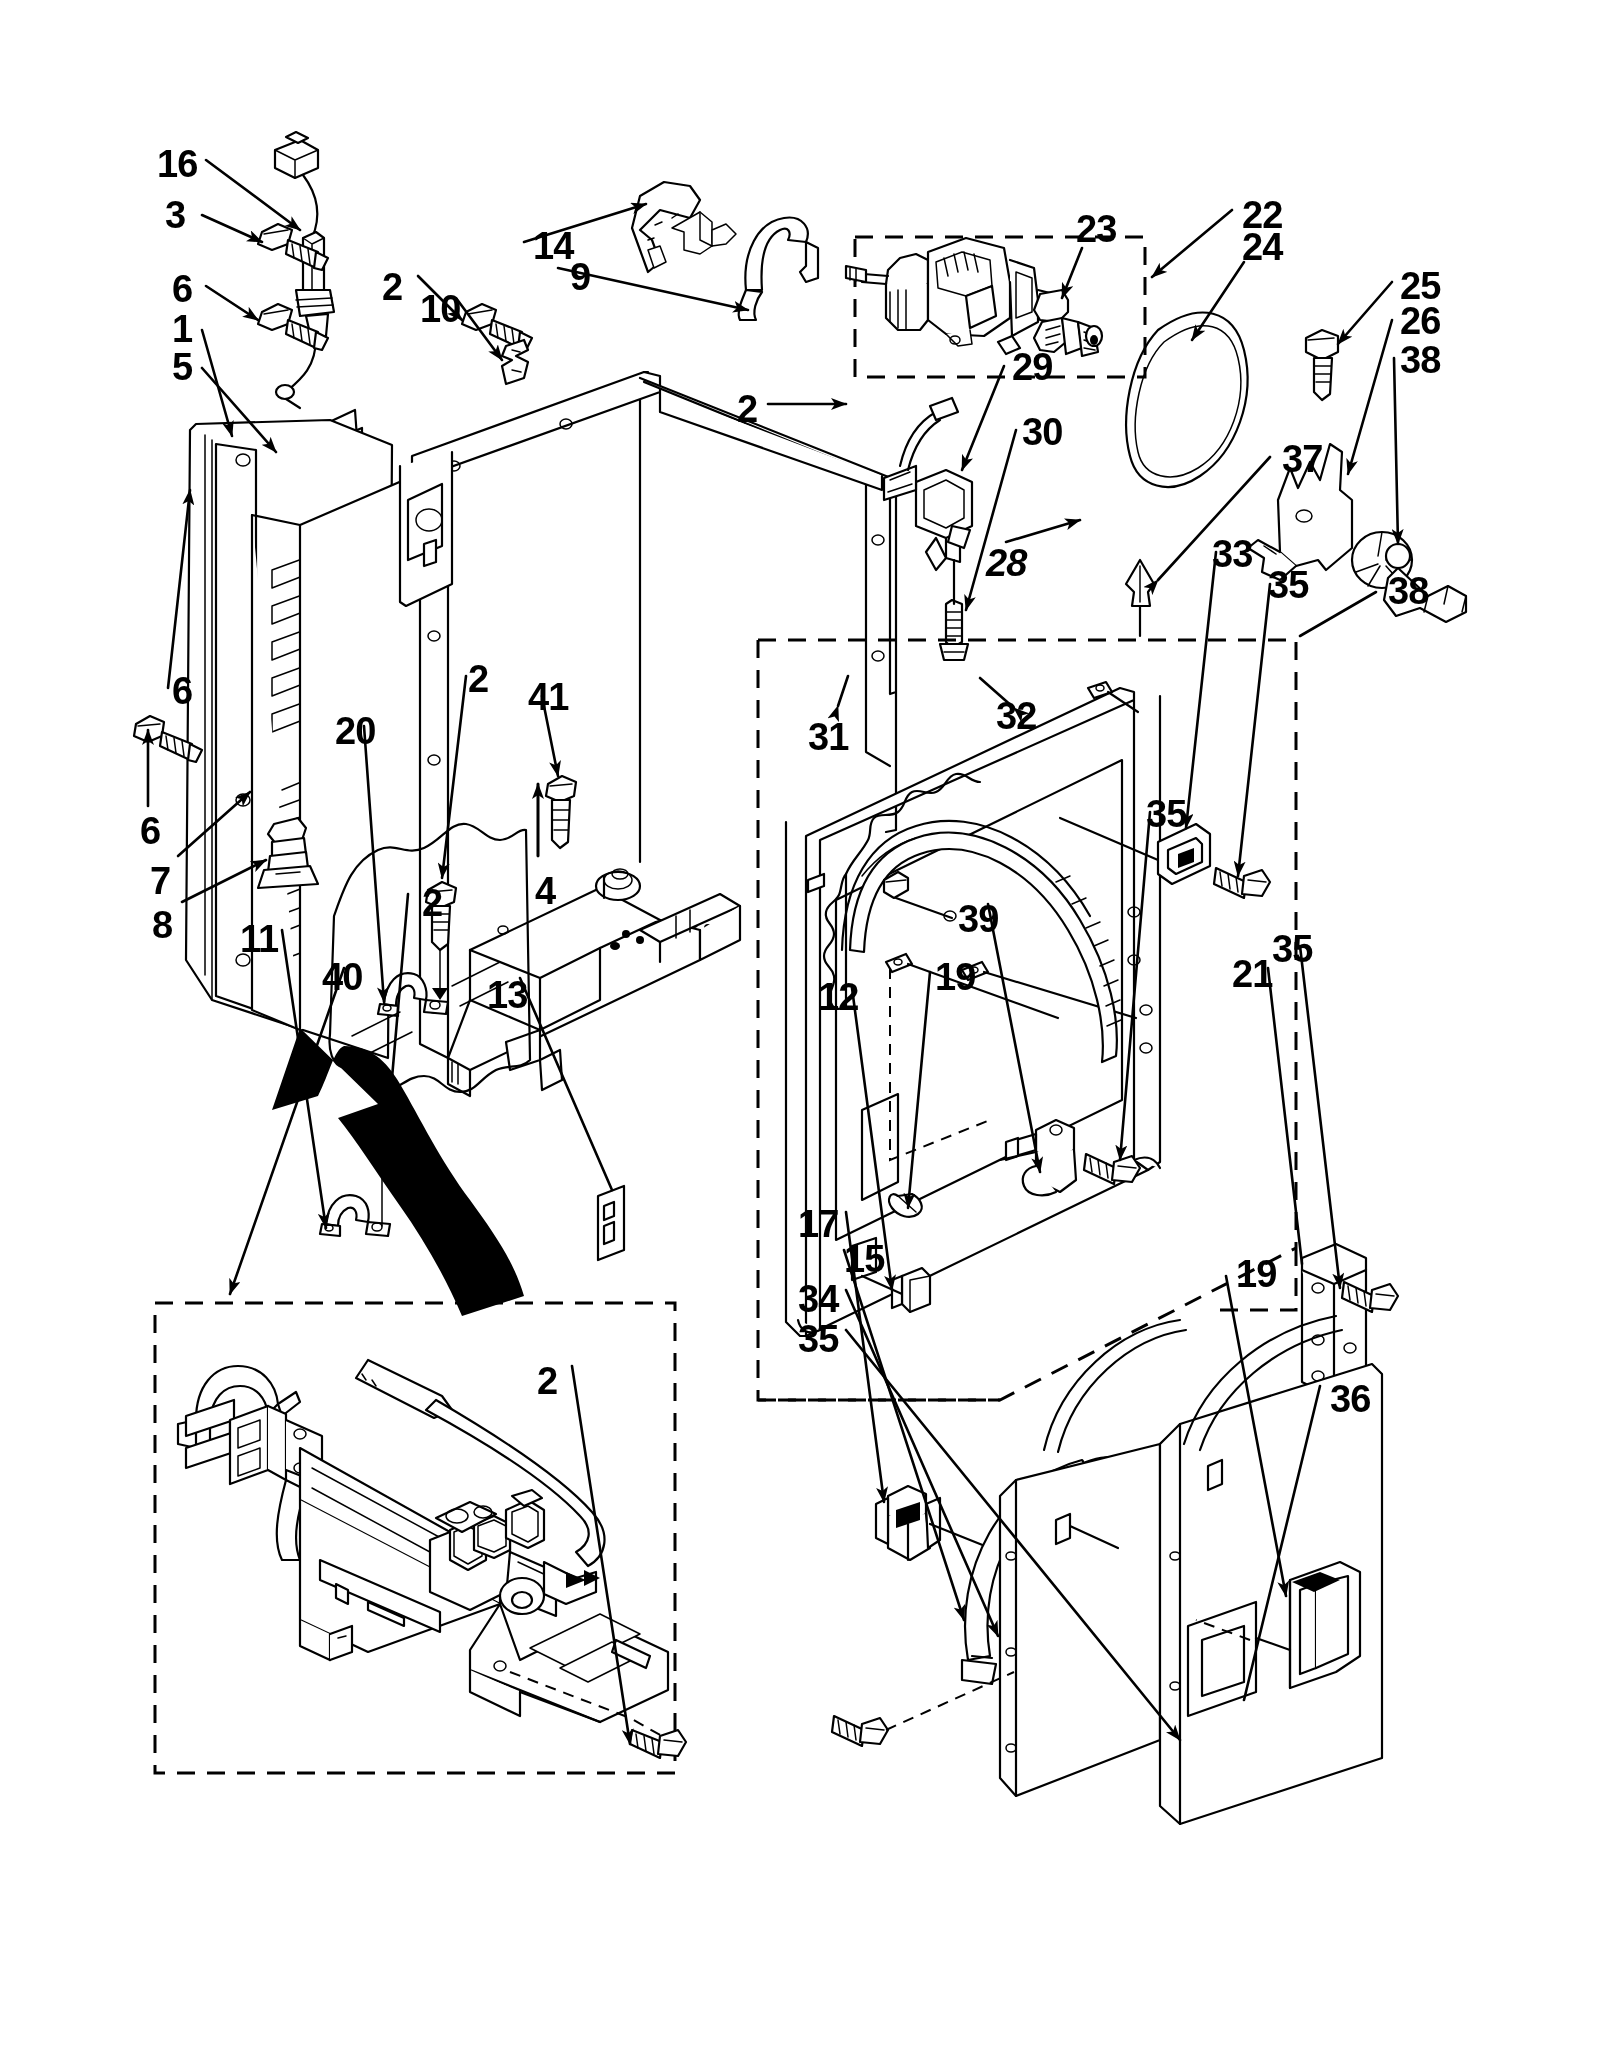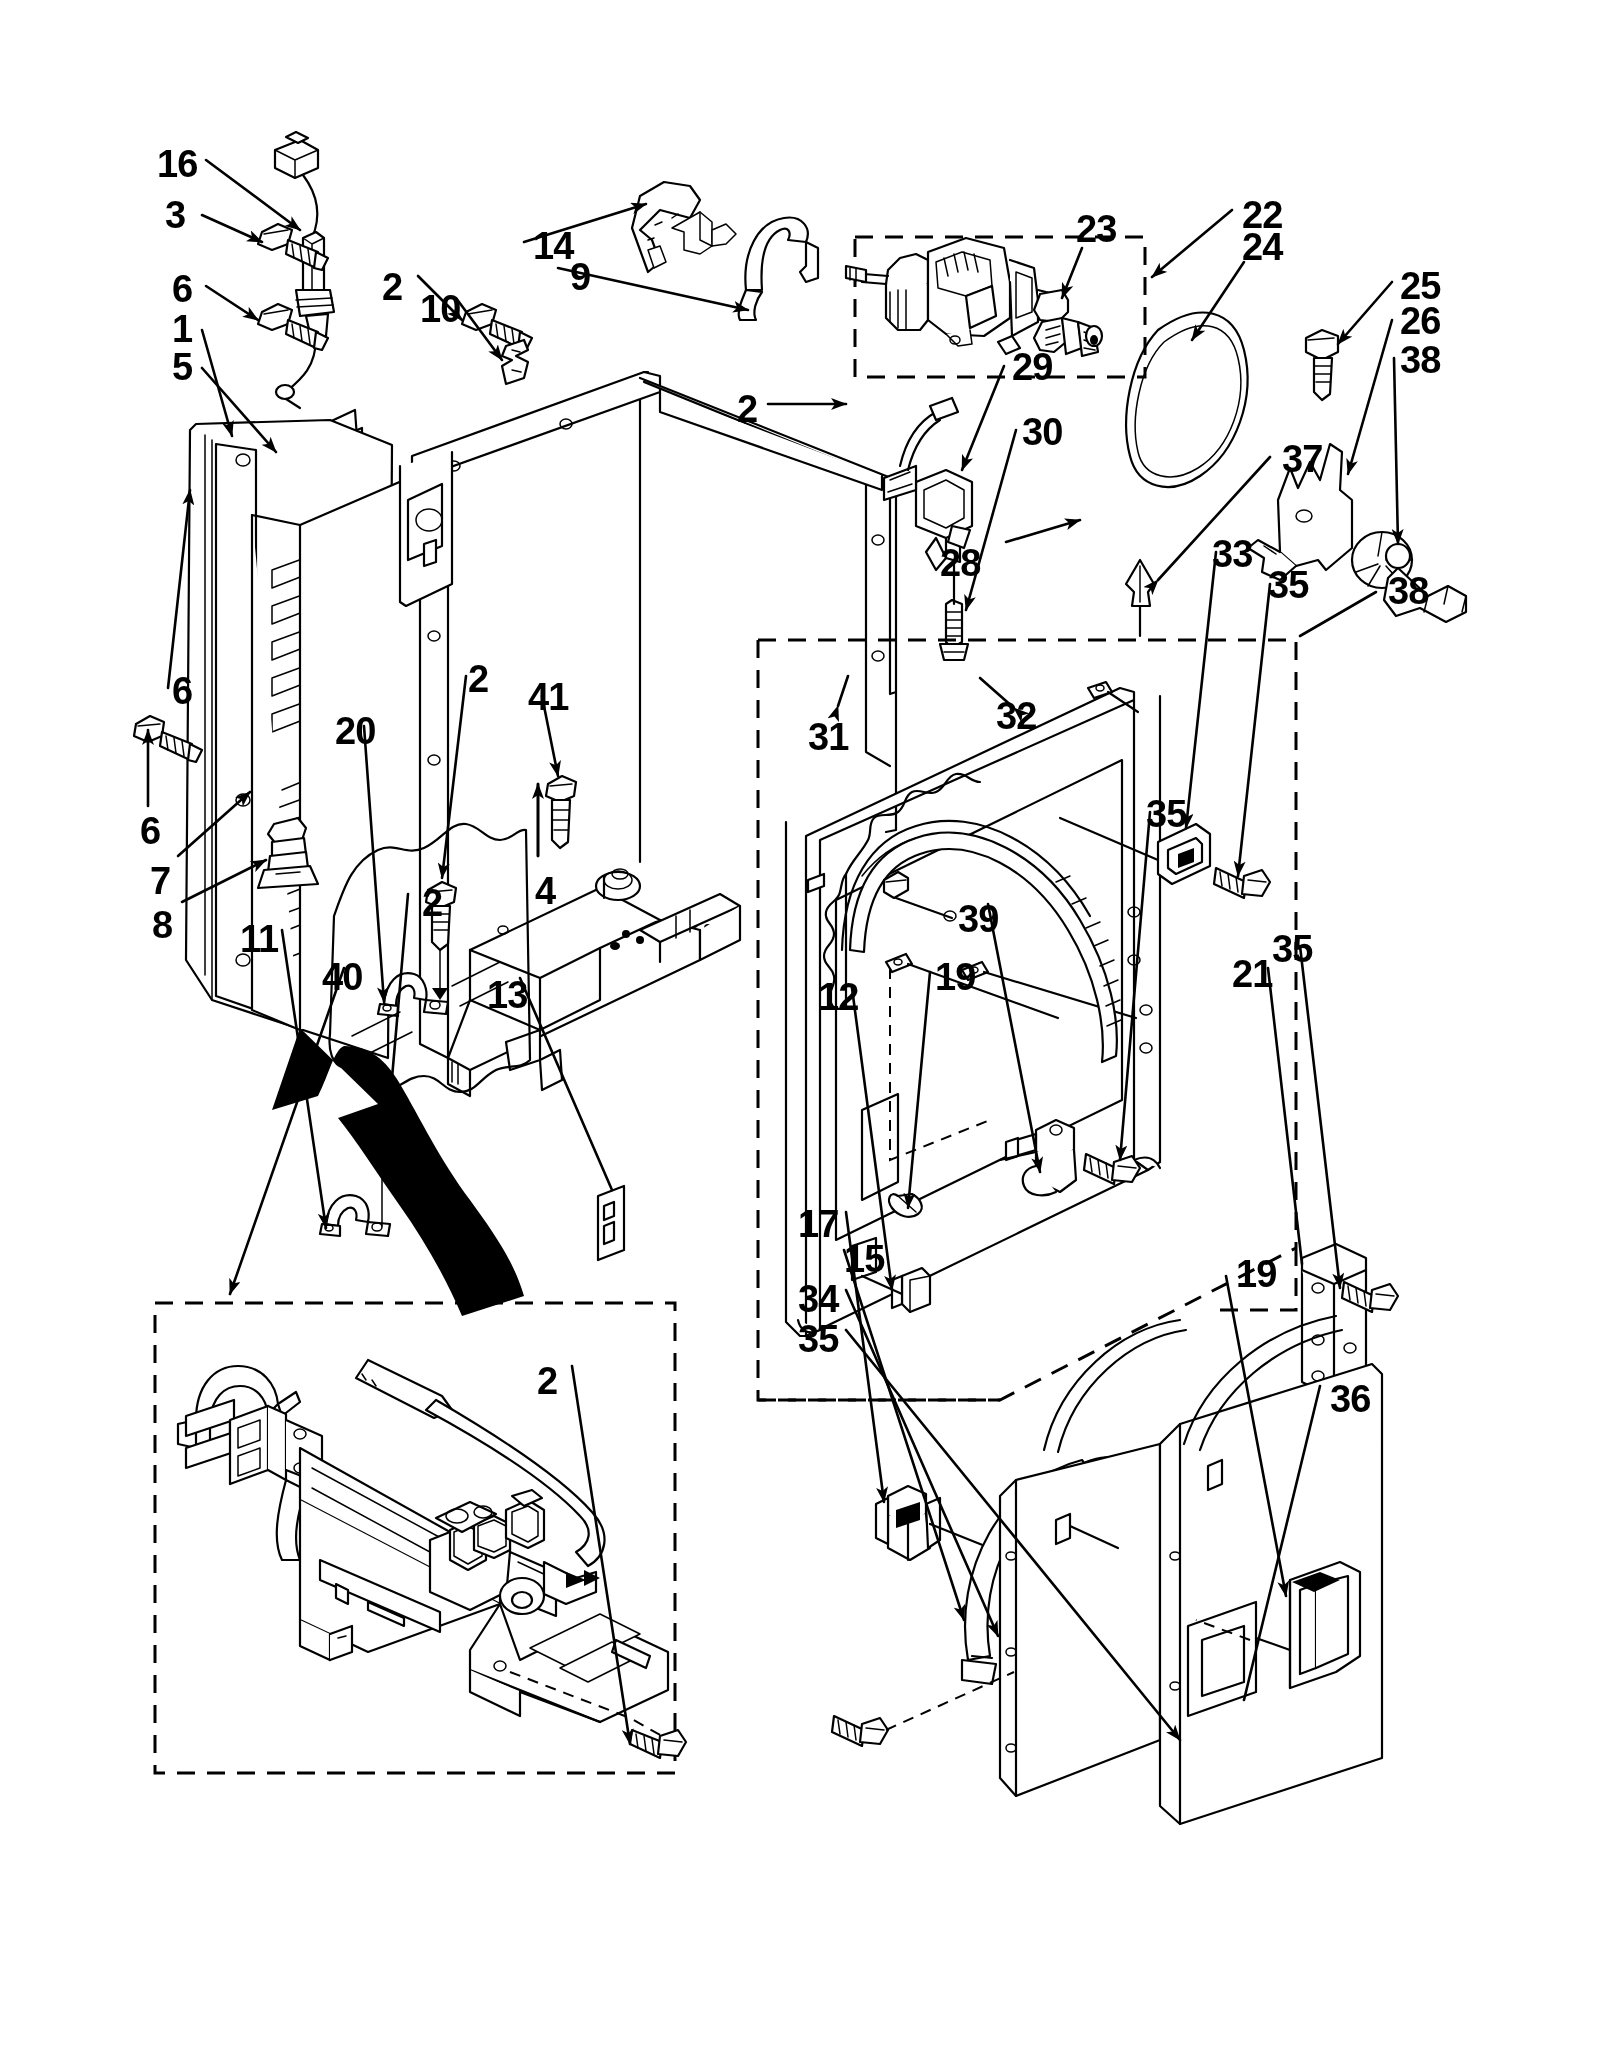--- a/index.html
+++ b/index.html
@@ -689,21 +689,21 @@
 <div class="callout" style="left:1076px;top:210px;">23</div>
 <div class="callout" style="left:1242px;top:196px;">22</div>
 <div class="callout" style="left:1242px;top:228px;">24</div>
 <div class="callout" style="left:1400px;top:267px;">25</div>
 <div class="callout" style="left:1400px;top:302px;">26</div>
 <div class="callout" style="left:1400px;top:341px;">38</div>
 <div class="callout" style="left:737px;top:390px;">2</div>
 <div class="callout" style="left:1012px;top:348px;">29</div>
 <div class="callout" style="left:1022px;top:413px;">30</div>
 <div class="callout" style="left:1282px;top:440px;">37</div>
-<div class="callout" style="left:940px;top:544px;">28</div>
+<div class="callout" style="left:986px;top:544px;font-style:italic;">28</div>
 <div class="callout" style="left:1212px;top:535px;">33</div>
 <div class="callout" style="left:1268px;top:566px;">35</div>
 <div class="callout" style="left:1388px;top:572px;">38</div>
 <div class="callout" style="left:172px;top:672px;">6</div>
 <div class="callout" style="left:335px;top:712px;">20</div>
 <div class="callout" style="left:468px;top:660px;">2</div>
 <div class="callout" style="left:528px;top:678px;">41</div>
 <div class="callout" style="left:808px;top:718px;">31</div>
 <div class="callout" style="left:996px;top:697px;">32</div>
 <div class="callout" style="left:1146px;top:795px;">35</div>

